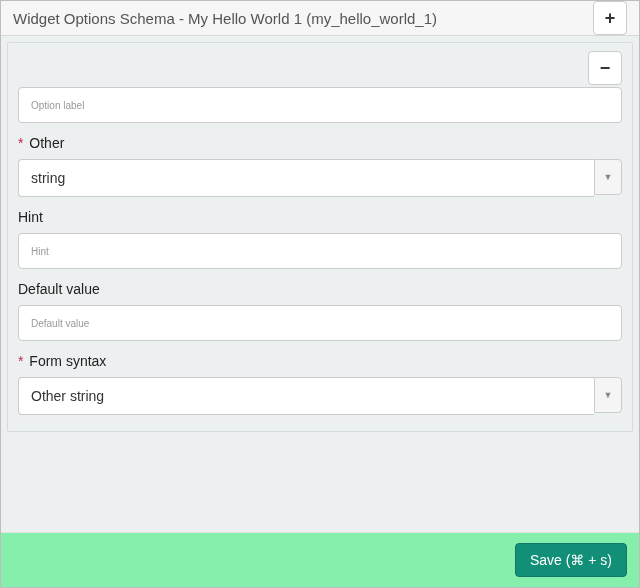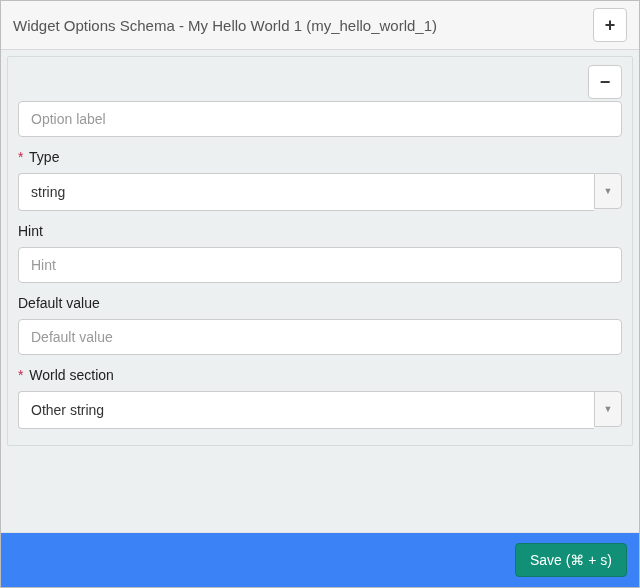--- a/index.html
+++ b/index.html
@@ -13,21 +13,21 @@
   }
   .panel {
     width: 100%;
     height: 100%;
     display: flex;
     flex-direction: column;
   }
   .panel-header {
     background: #f6f6f6;
     border-bottom: 1px solid #d9d9d9;
-    padding: 7px 12px;
+    padding: 0 12px;
     display: flex;
     align-items: center;
     justify-content: space-between;
   }
   .panel-title {
     font-size: 15px;
     color: #555;
     font-weight: 400;
   }
   .icon-btn {
@@ -74,21 +74,21 @@
     font-weight: 400;
   }
   .req {
     color: #c7254e;
     margin-right: 2px;
   }
   .form-control {
     width: 100%;
     height: 36px;
     padding: 6px 12px;
-    font-size: 14px;
+    font-size: 10px;
     line-height: 1.42857143;
     color: #555;
     background-color: #fff;
     border: 1px solid #ccc;
     border-radius: 4px;
     outline: none;
   }
   .form-control::placeholder { color: #999; }
   .select-wrap {
     display: flex;
@@ -115,21 +115,21 @@
     border: 1px solid #ccc;
     border-radius: 0 4px 4px 0;
     display: flex;
     align-items: center;
     justify-content: center;
     font-size: 9px;
     color: #888;
     cursor: pointer;
   }
   .panel-footer {
-    background: #3b82f6;
+    background: #86efac;
     border-top: 1px solid #e3e3e3;
     padding: 10px 12px;
     display: flex;
     justify-content: flex-end;
   }
   .btn-save {
     background: #118f77;
     color: #fff;
     border: 1px solid #0e7a66;
     border-radius: 4px;
@@ -160,21 +160,21 @@
       </div>
 
       <div class="form-group">
         <input class="form-control" type="text" placeholder="Option label" style="">
       </div>
 
 
       <div class="form-group">
         <label class="form-label">
           <span class="req">*</span>
-          <span>Type</span>
+          <span>Other</span>
         </label>
         <div class="select-wrap">
           <div class="select-value">string</div>
           <div class="select-caret">▼</div>
         </div>
       </div>
 
       <div class="form-group">
         <label class="form-label">
           <span>Hint</span>
@@ -185,21 +185,21 @@
       <div class="form-group">
         <label class="form-label">
           <span>Default value</span>
         </label>
         <input class="form-control" type="text" placeholder="Default value" style="">
       </div>
 
       <div class="form-group">
         <label class="form-label">
           <span class="req">*</span>
-          <span>World section</span>
+          <span>Form syntax</span>
         </label>
         <div class="select-wrap">
           <div class="select-value">Other string</div>
           <div class="select-caret">▼</div>
         </div>
       </div>
 
     </div>
   </div>
 

